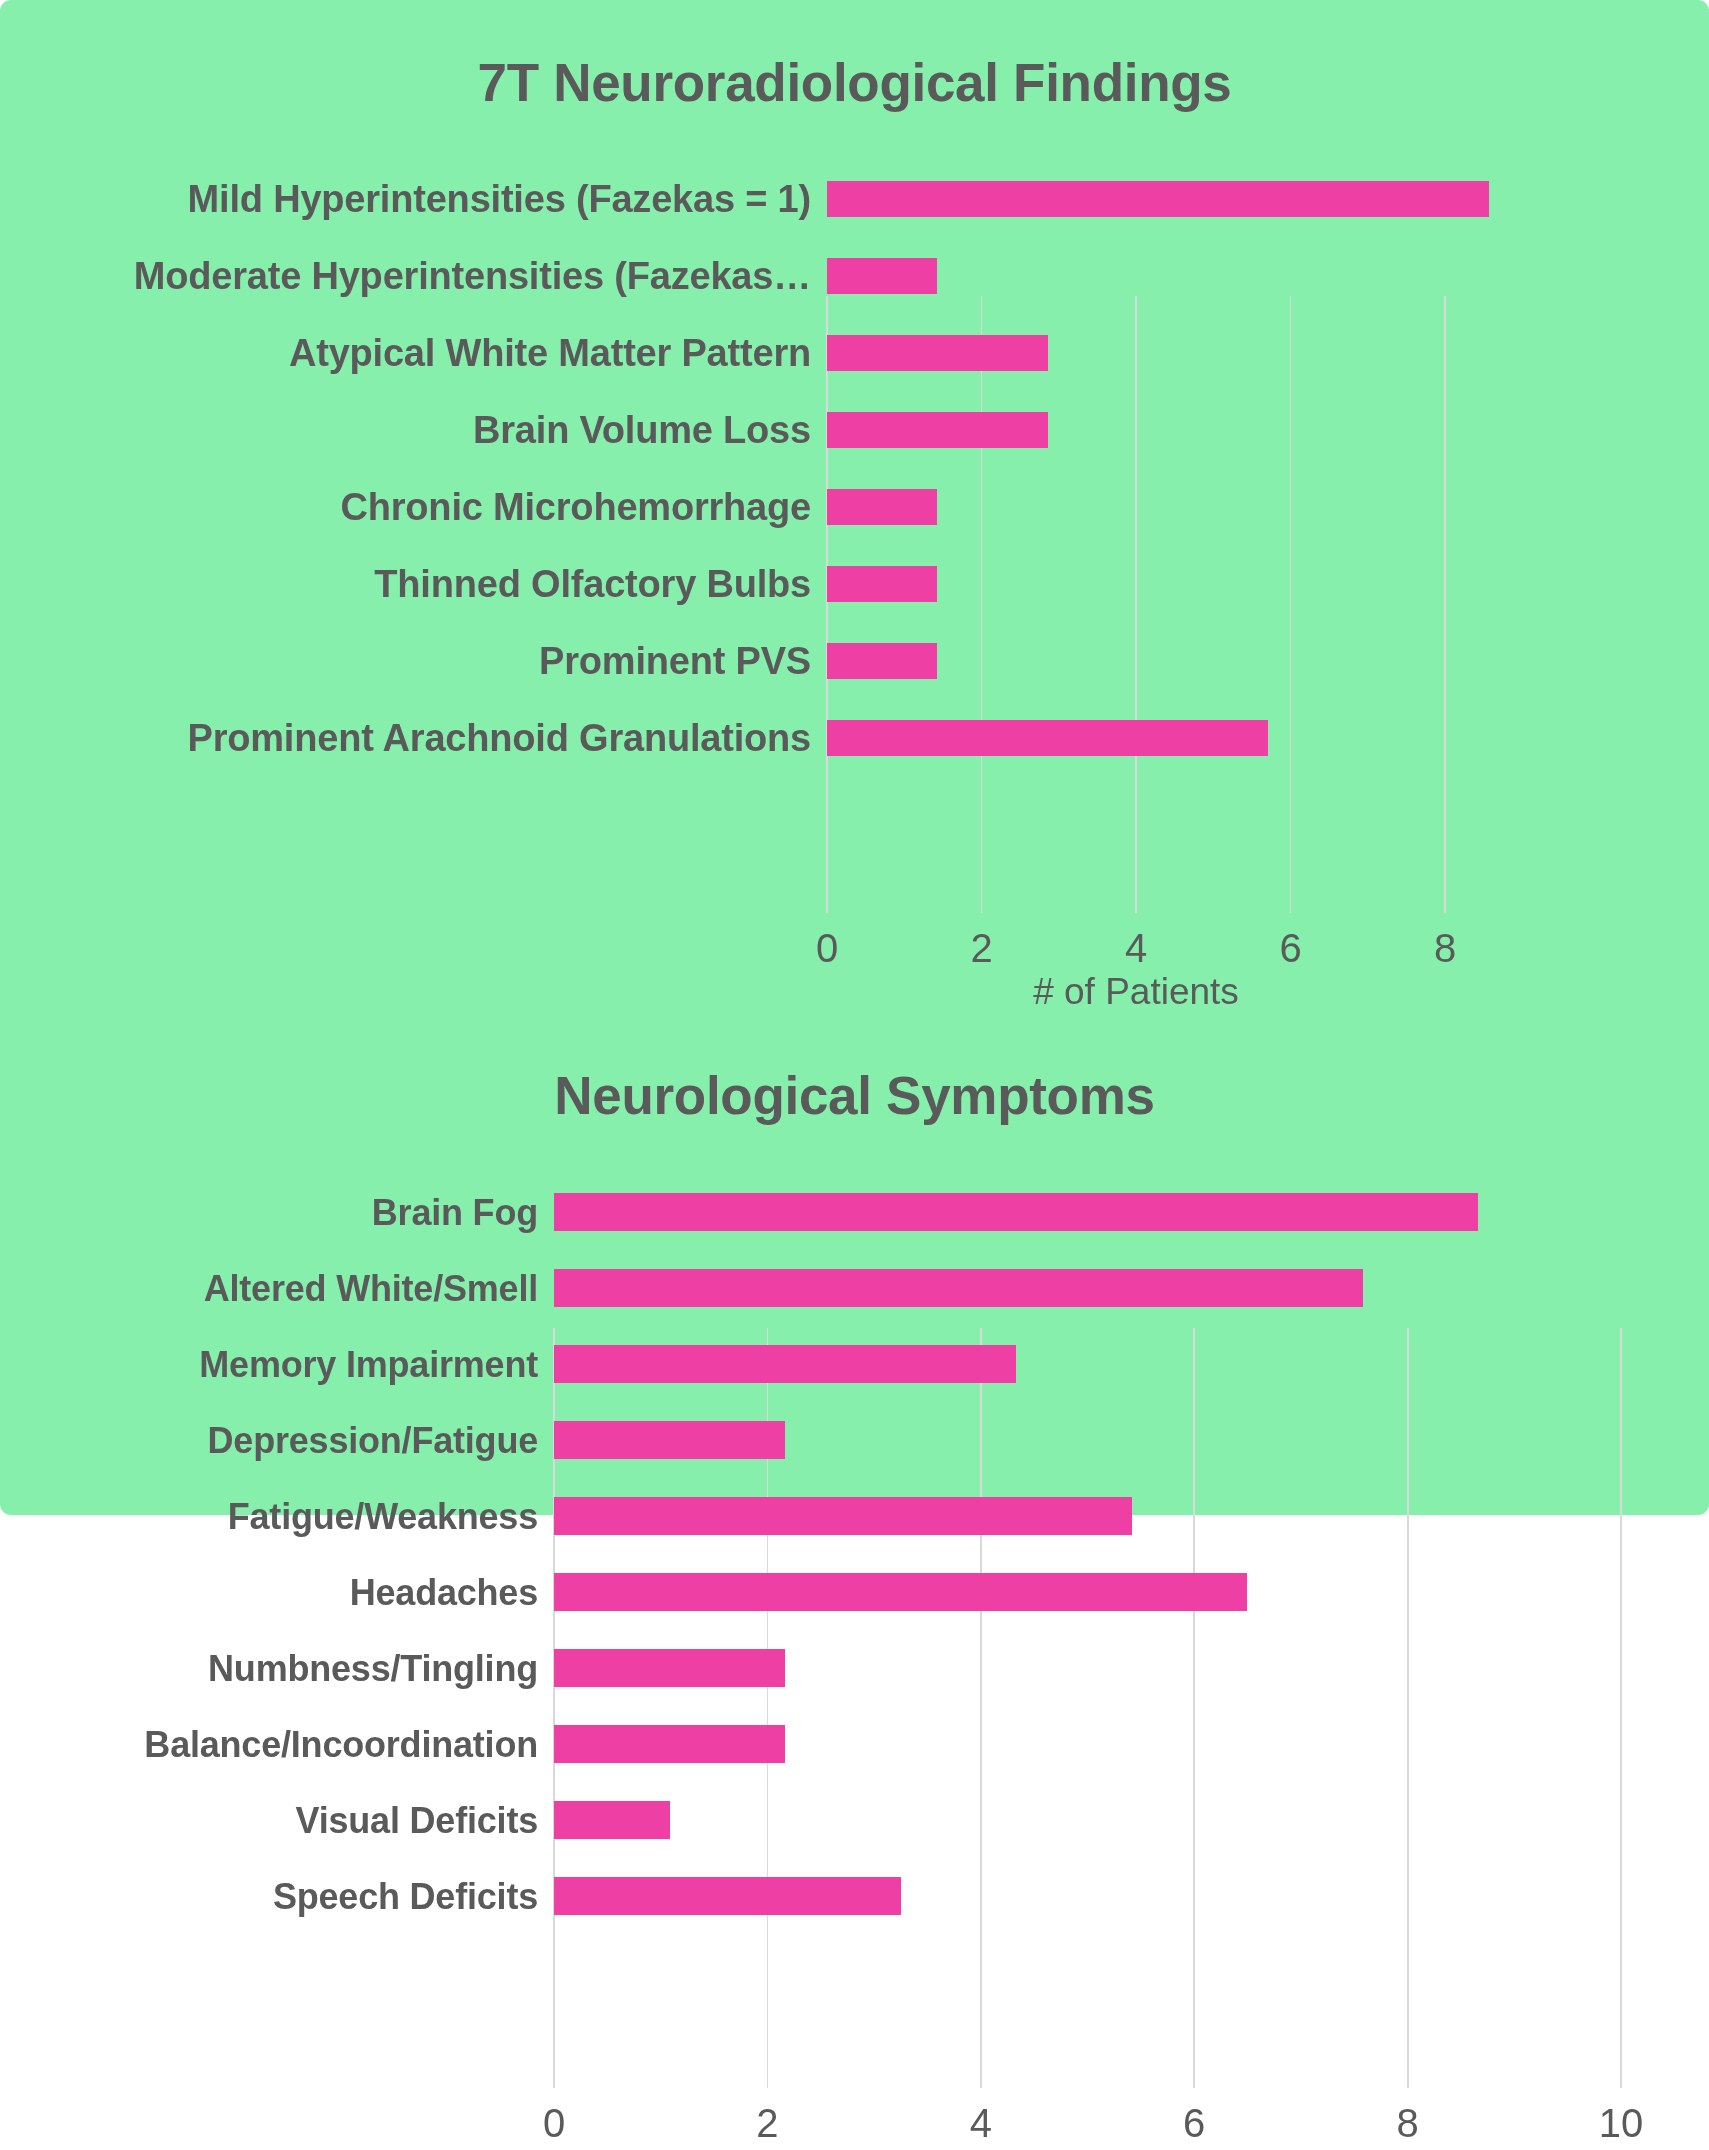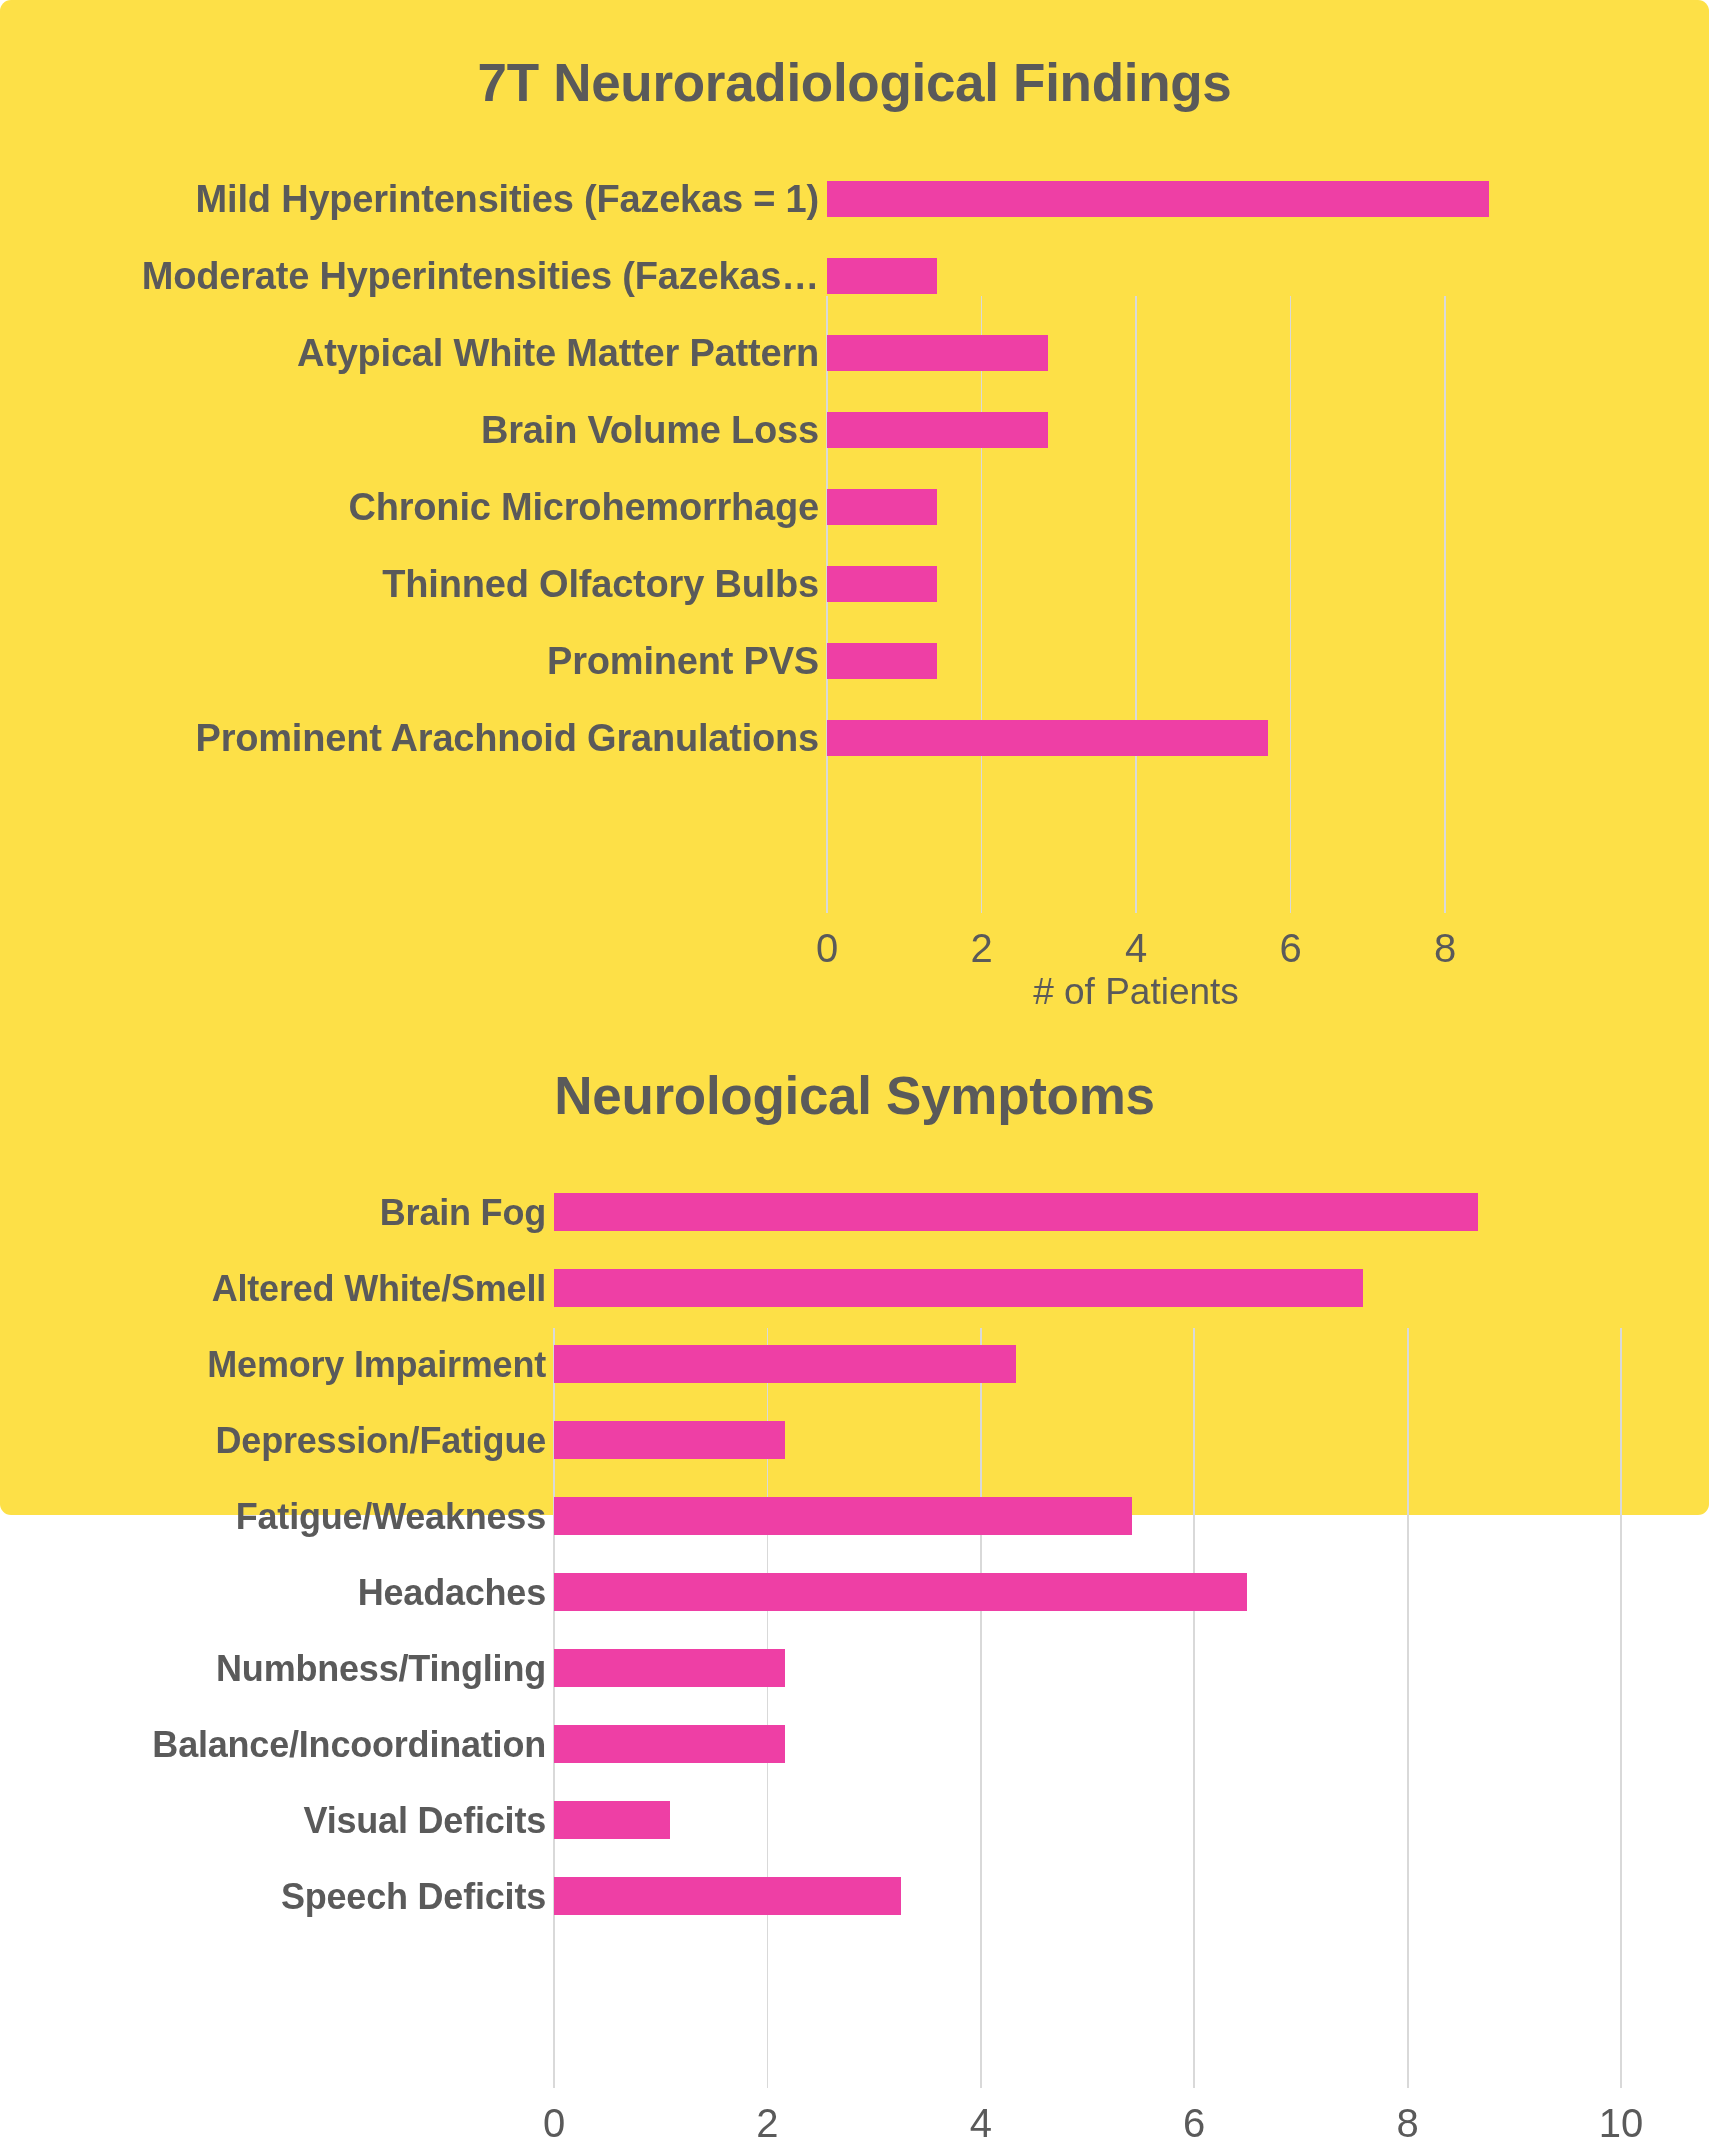--- a/index.html
+++ b/index.html
@@ -12,21 +12,21 @@
     height: 2151px;
     font-family: "Liberation Sans", sans-serif;
     color: #595959;
     overflow: hidden;
   }
 
   .page {
     position: relative;
     width: 1709px;
     height: 1515px;
-    background: #fde047;
+    background: #86efac;
     border-radius: 11px;
   }
 
   
   .chart-block {
     position: absolute;
     left: 0;
     width: 1709px;
   }
 
@@ -53,21 +53,21 @@
     box-sizing: border-box;
   }
   .cat-label {
     flex: 0 0 auto;
     text-align: right;
     font-weight: bold;
     color: #5a5a5a;
     white-space: nowrap;
     overflow: hidden;
     text-overflow: clip;
-    padding-right: 8px;
+    padding-right: 16px;
     box-sizing: border-box;
     letter-spacing: -0.2px;
   }
   .bar-track {
     position: relative;
     flex: 1 1 auto;
     height: 100%;
   }
   .bar {
     position: absolute;

